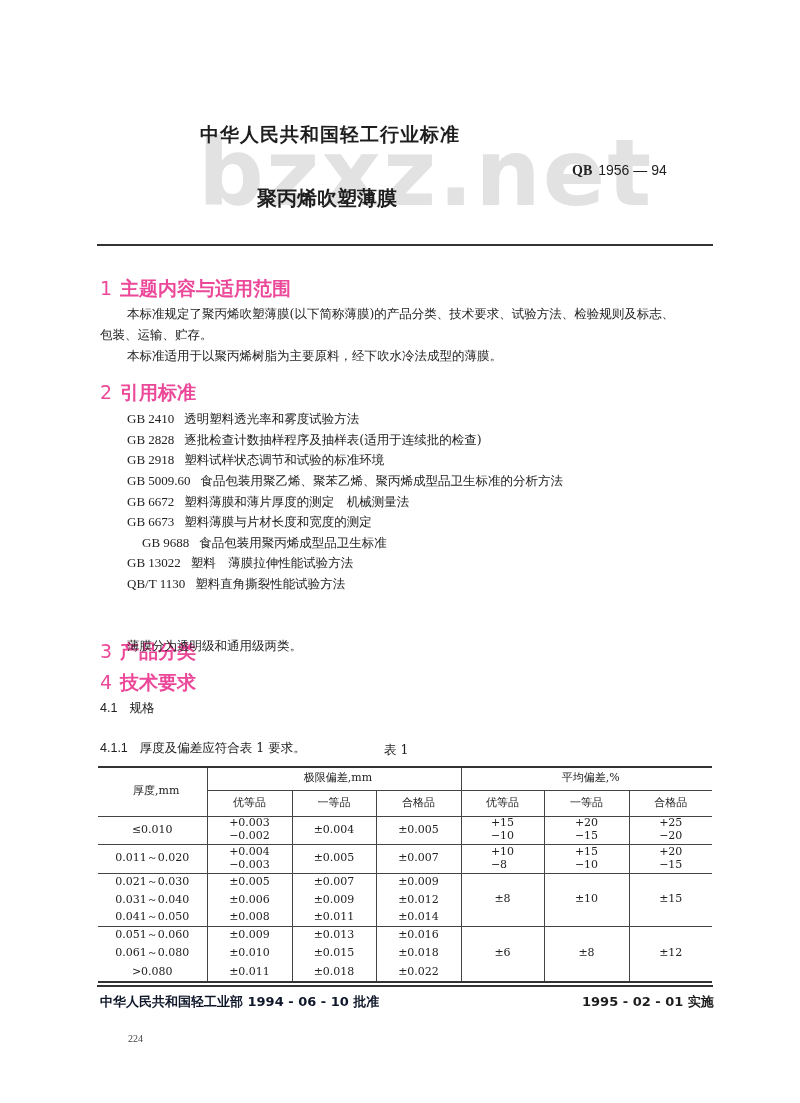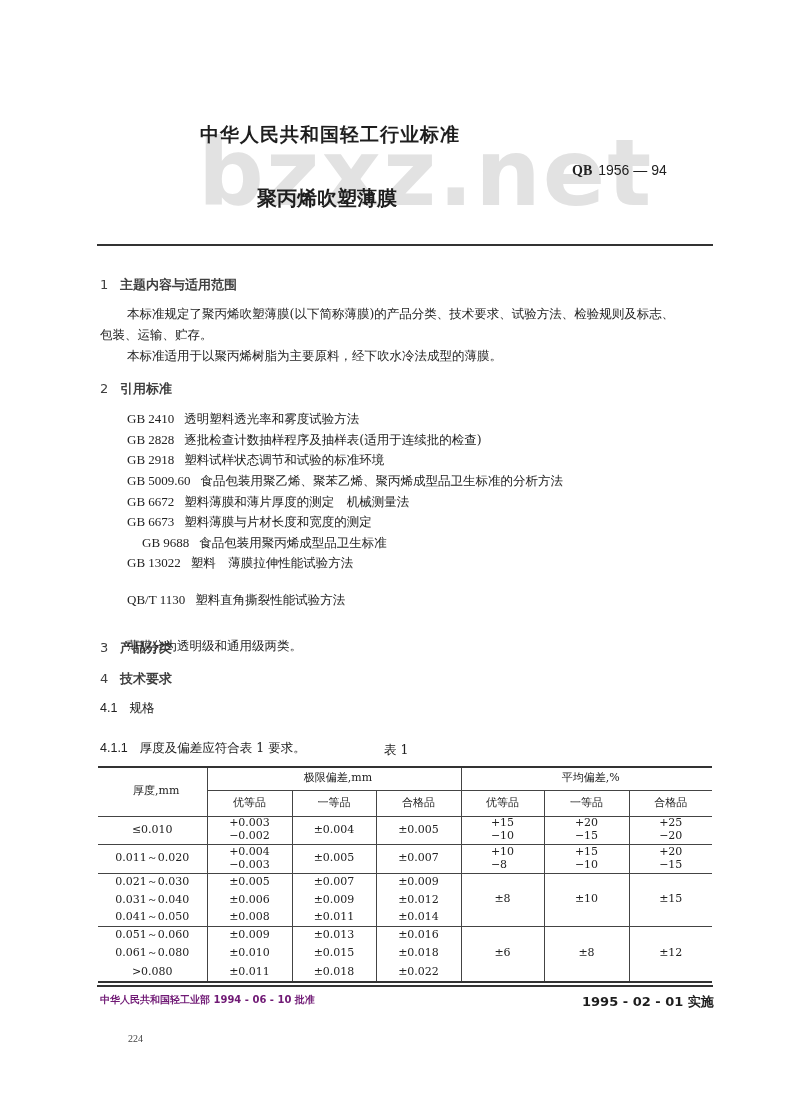--- a/index.html
+++ b/index.html
@@ -23,21 +23,21 @@
     font-family: "Liberation Sans", sans-serif;
   }
   .std-code b { font-family: "Liberation Serif", serif; font-weight: bold; margin-right: 6px; }
   .doc-title {
     left: 257px; top: 185px; font-family: "DejaVu Sans", "Liberation Sans", sans-serif;
     font-weight: bold; font-size: 20px; color: #1e1e1e; z-index: 1;
   }
   .hrule { left: 97px; width: 616px; height: 2px; background: #333; }
   .section-h {
     left: 100px; font-family: "DejaVu Sans", "Liberation Sans", sans-serif;
-    font-weight: bold; font-size: 13px; color: #404040; white-space: nowrap;
+    font-weight: bold; font-size: 19px; color: #ec4899; white-space: nowrap;
   }
   .section-h .num { font-weight: normal; display: inline-block; width: 20px; }
   .para {
     font-size: 12.5px; color: #222; white-space: nowrap;
     font-family: "DejaVu Serif", "Liberation Serif", serif;
   }
   .ref-item { left: 127px; font-size: 12.5px; white-space: nowrap; color: #222; }
   .ref-item .code { display: inline-block; font-family: "Liberation Serif", serif; font-size: 13px; margin-right: 10px; }
   .sub-h { left: 100px; font-size: 12.5px; white-space: nowrap; color: #222; }
   .sub-h .num { font-family: "Liberation Sans", sans-serif; margin-right: 12px; }
@@ -54,21 +54,21 @@
   }
   table.spec td:first-child, table.spec th:first-child { border-left: none; }
   table.spec td:last-child, table.spec th:last-child { border-right: none; }
   table.spec thead tr:first-child th { border-top: 2px solid #333; padding-left: 8px; }
   table.spec tr.bt td, table.spec tr.bt th { border-top: 1px solid #444; }
   table.spec tr.last td { border-bottom: 2px solid #333; }
   table.spec tr.hsub th { border-top: 1px solid #444; border-bottom: 1px solid #444; }
   .footer-rule { left: 97px; top: 985px; width: 616px; height: 2px; background: #333; }
   .footer-left {
     left: 100px; top: 993px; font-family: "DejaVu Sans", "Liberation Sans", sans-serif;
-    font-weight: bold; font-size: 10px; color: #701a75; white-space: nowrap;
+    font-weight: bold; font-size: 13px; color: #0f172a; white-space: nowrap;
   }
   .footer-right {
     left: 582px; top: 993px; font-family: "DejaVu Sans", "Liberation Sans", sans-serif;
     font-weight: bold; font-size: 13px; color: #1e1e1e; white-space: nowrap;
   }
   .page-num { left: 128px; top: 1033px; font-size: 10px; color: #444; font-family: "Liberation Serif", serif; }
   .stack { display: inline-block; text-align: left; }
 </style>
 </head>
 <body>
@@ -92,21 +92,21 @@
   <span class="num">2</span><span>引用标准</span>
 </div>
 <div class="abs ref-item" style="top:411px;"><span class="code">GB 2410</span><span>透明塑料透光率和雾度试验方法</span></div>
 <div class="abs ref-item" style="top:432px;"><span class="code">GB 2828</span><span>逐批检查计数抽样程序及抽样表(适用于连续批的检查)</span></div>
 <div class="abs ref-item" style="top:452px;"><span class="code">GB 2918</span><span>塑料试样状态调节和试验的标准环境</span></div>
 <div class="abs ref-item" style="top:473px;"><span class="code">GB 5009.60</span><span>食品包装用聚乙烯、聚苯乙烯、聚丙烯成型品卫生标准的分析方法</span></div>
 <div class="abs ref-item" style="top:494px;"><span class="code">GB 6672</span><span>塑料薄膜和薄片厚度的测定　机械测量法</span></div>
 <div class="abs ref-item" style="top:514px;"><span class="code">GB 6673</span><span>塑料薄膜与片材长度和宽度的测定</span></div>
 <div class="abs ref-item" style="top:535px;margin-left:15px;"><span class="code">GB 9688</span><span>食品包装用聚丙烯成型品卫生标准</span></div>
 <div class="abs ref-item" style="top:555px;"><span class="code">GB 13022</span><span>塑料　薄膜拉伸性能试验方法</span></div>
-<div class="abs ref-item" style="top:592px;"><span class="code">QB/T 1130</span><span>塑料直角撕裂性能试验方法</span></div>
+<div class="abs ref-item" style="top:576px;"><span class="code">QB/T 1130</span><span>塑料直角撕裂性能试验方法</span></div>
 
 <div class="abs section-h" style="top:639px;">
   <span class="num">3</span><span>产品分类</span>
 </div>
 <div class="abs para" style="left:127px; top:638px;">薄膜分为透明级和通用级两类。</div>
 
 <div class="abs section-h" style="top:670px;">
   <span class="num">4</span><span>技术要求</span>
 </div>
 <div class="abs sub-h" style="top:700px;"><span class="num">4.1</span><span>规格</span></div>

